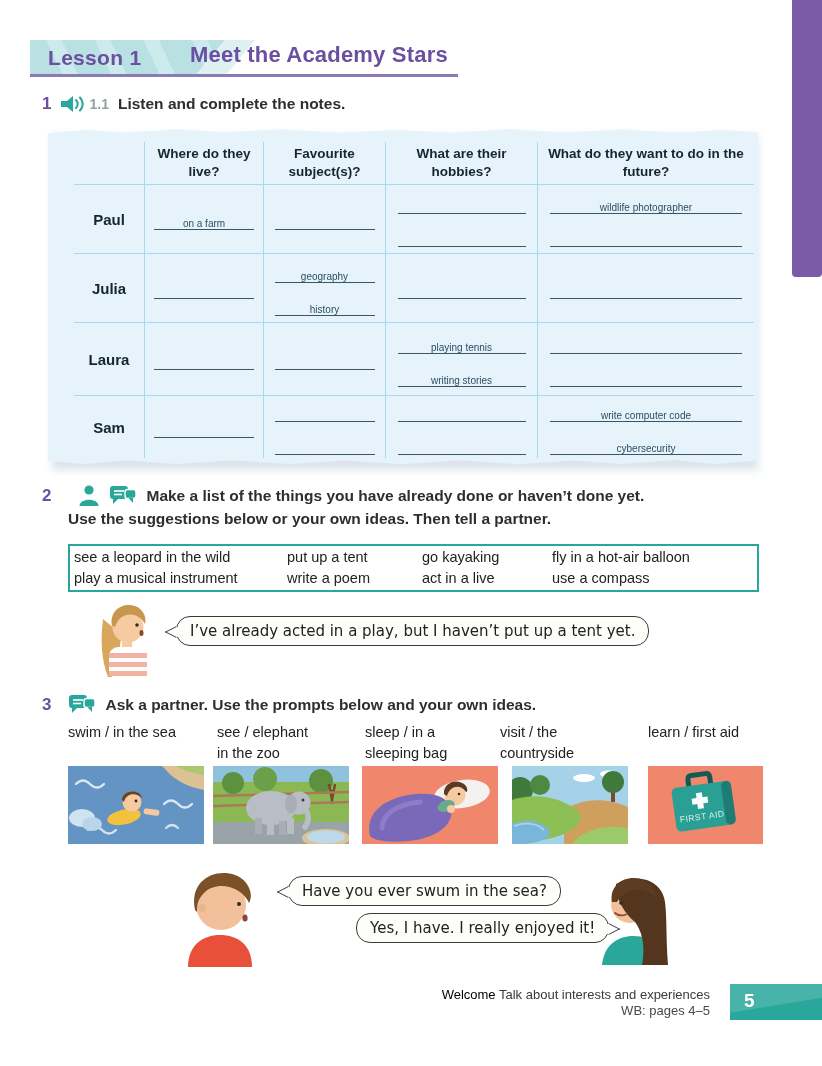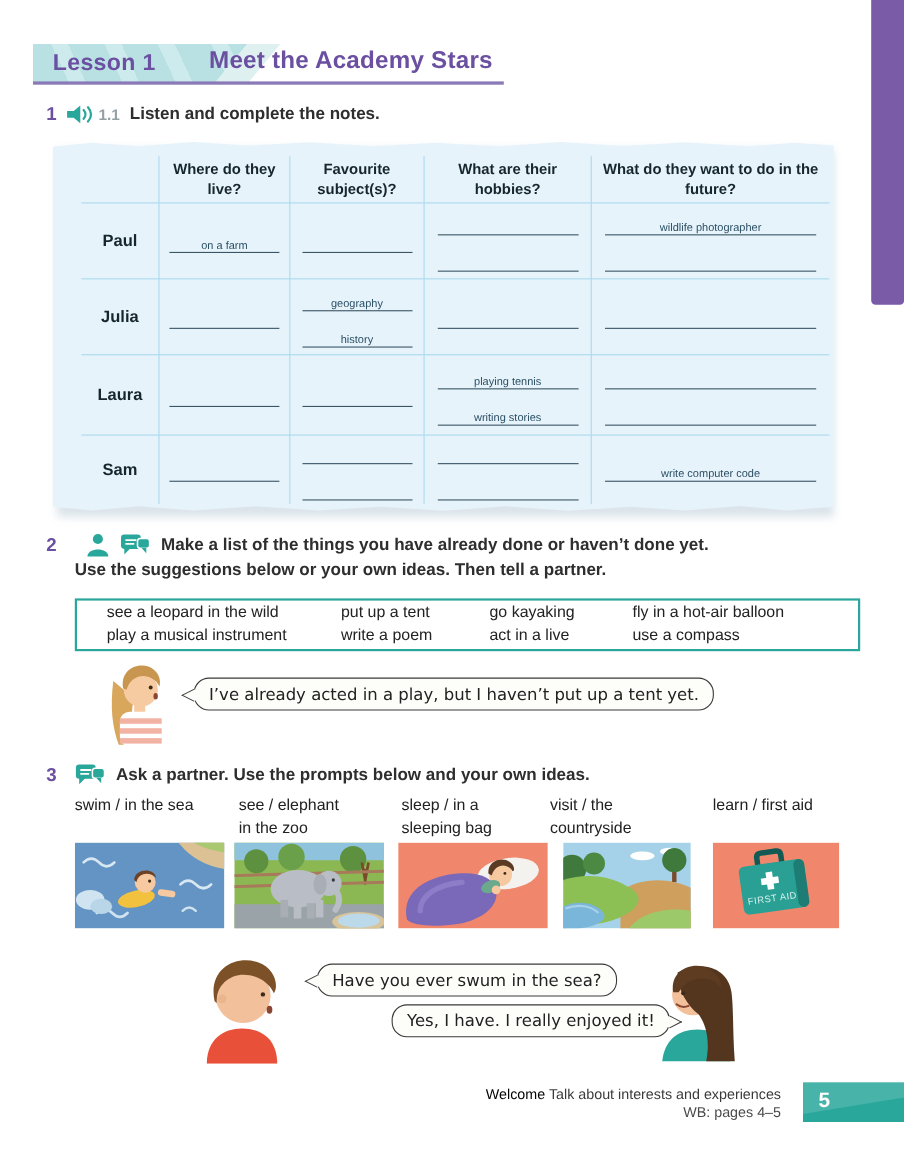--- a/index.html
+++ b/index.html
@@ -47,21 +47,21 @@
     font-size:13.5px;font-weight:bold;color:#15262e;line-height:1.3;padding:0 5px;}
   .tname{display:flex;align-items:center;justify-content:center;font-size:15px;font-weight:bold;color:#15262e;}
   .tans{display:flex;flex-direction:column;align-items:center;justify-content:center;gap:11px;}
   .wline{display:flex;align-items:flex-end;justify-content:center;height:21px;border-bottom:1.6px solid #3a5564;}
   .w1{width:100px}.w2{width:100px}.w3{width:128px}.w4{width:192px}
   .hand{font-family:Liberation Sans, sans-serif;color:#2a4f63;font-size:10px;white-space:nowrap;}
   
   .word-box{
     position:absolute;left:68px;top:544px;width:683px;height:44px;border:2px solid #2aa79b;background:#fff;
     display:grid;grid-template-columns:213px 135px 130px auto;grid-auto-rows:21px;
-    align-content:center;padding-left:27px;font-size:14.5px;color:#222;
+    align-content:center;padding-left:4px;font-size:14.5px;color:#222;
   }
   .word-box span{line-height:21px;}
   
   .bubble{
     position:absolute;background:#fdfdfa;border:1.6px solid #3a3a3a;border-radius:14px;
     padding:5px 13px;font-family:cursive,"DejaVu Sans",sans-serif;font-size:15px;color:#222;white-space:nowrap;
   }
   .tail{position:absolute;width:11px;height:11px;background:#fdfdfa;}
   .tail.left{left:-7px;top:9px;border-left:1.6px solid #3a3a3a;border-bottom:1.6px solid #3a3a3a;transform:rotate(45deg) skew(-18deg,-18deg);}
   .tail.right{right:-7px;top:9px;border-right:1.6px solid #3a3a3a;border-top:1.6px solid #3a3a3a;transform:rotate(45deg) skew(-18deg,-18deg);}
@@ -187,20 +187,23 @@
         <div class="wline w2"></div>
         <div class="wline w2"></div>
       </div>
       <div class="tcell rT tans">
         <div class="wline w3"></div>
         <div class="wline w3"></div>
       </div>
       <div class="tcell rT tans">
         <div class="wline w4">
             <span class="hand">write computer code</span>
+          </div>
+        <div class="wline w4">
+            <span class="hand">cybersecurity</span>
           </div>
       </div>
     </div>
   </div>
 
   <div class="ex2-row">
     <span class="ex-num">2</span>
     <span style="display:flex;margin-left:18px;">
       <svg width="22" height="23" viewBox="0 0 22 23">
         <circle cx="11" cy="6" r="4.6" fill="#2aa79b"></circle>

